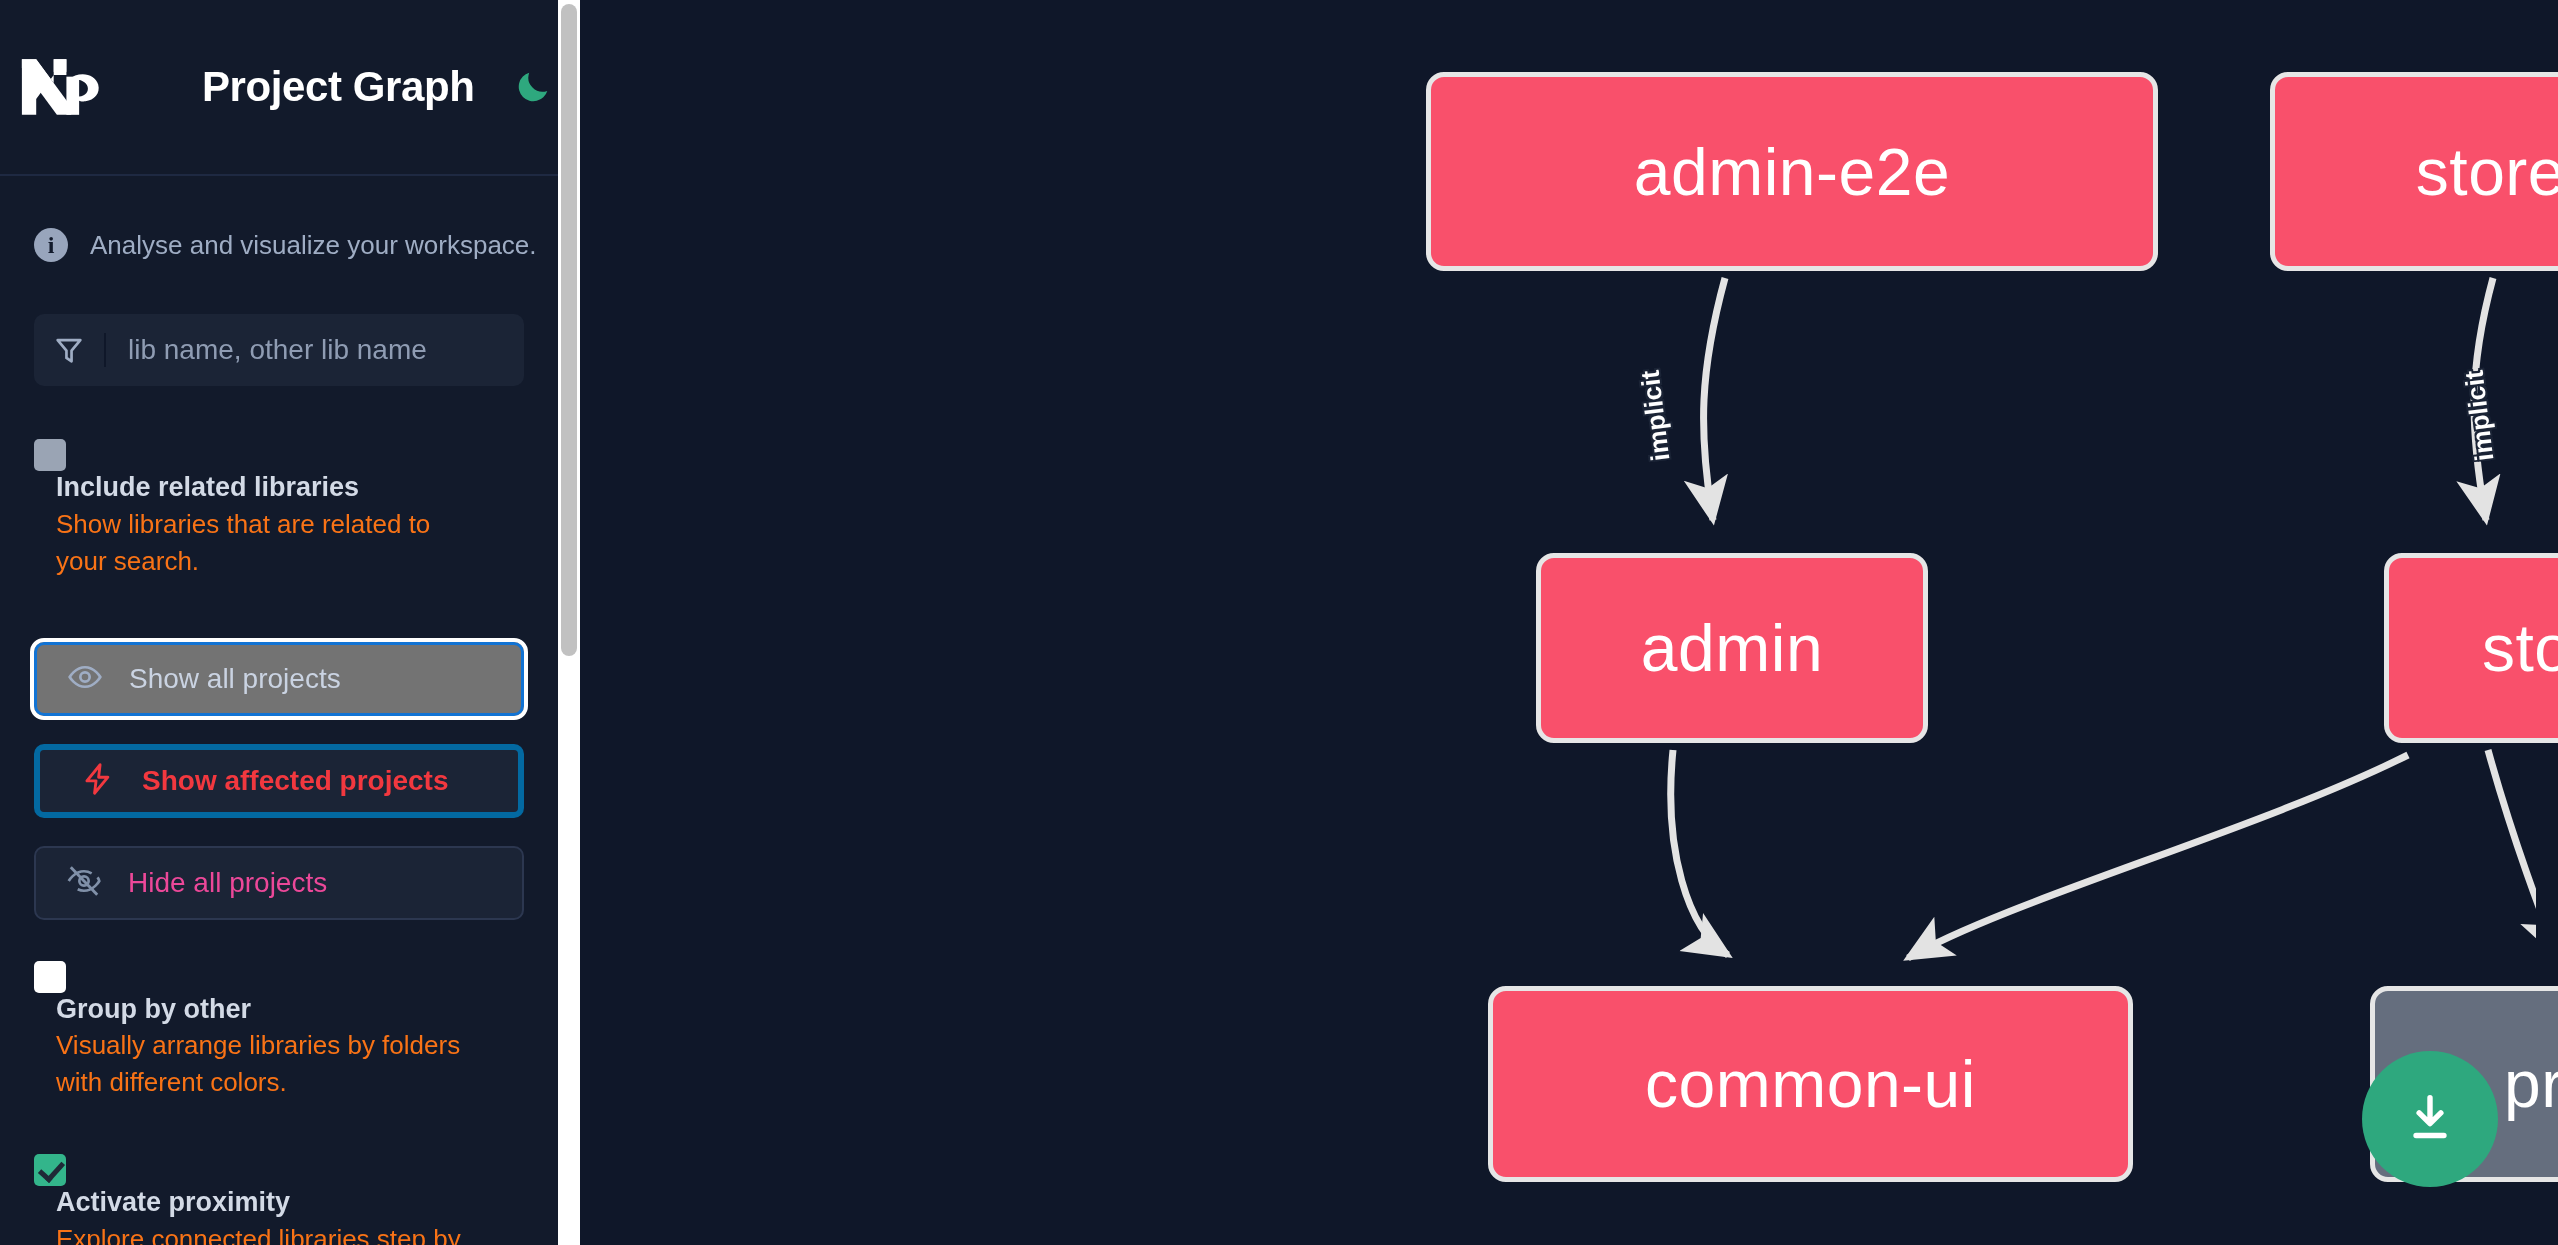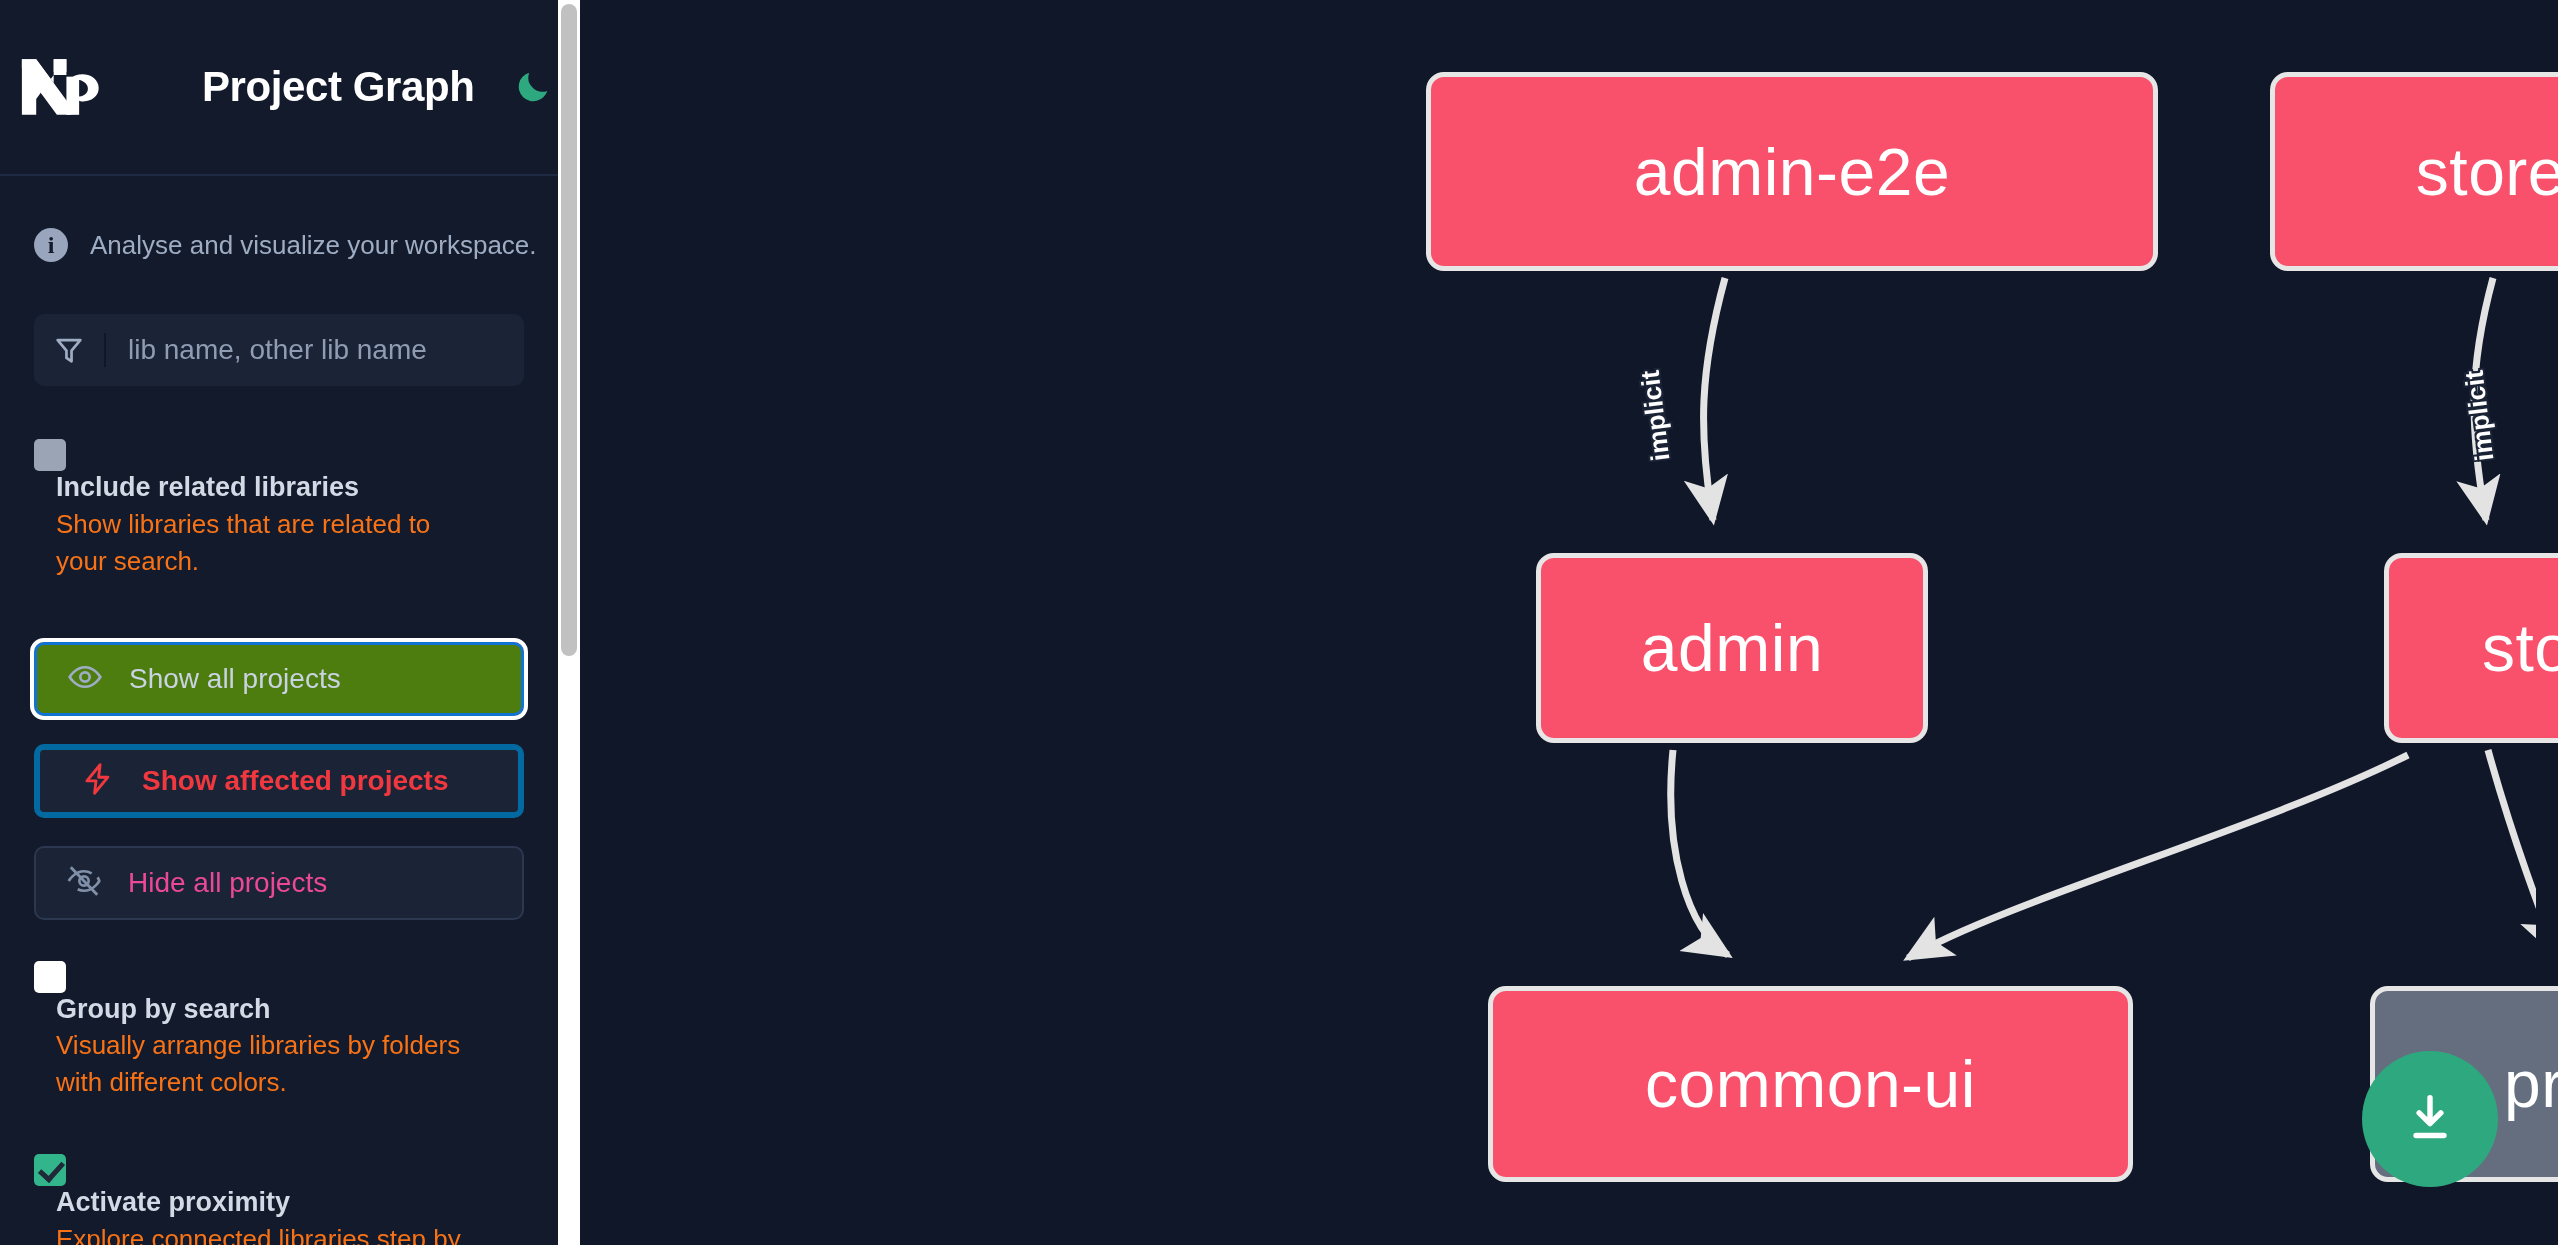--- a/index.html
+++ b/index.html
@@ -138,21 +138,21 @@
   }
   .action-btn .lbl {
     font-size: 28px;
     margin-left: 26px;
     white-space: nowrap;
   }
   #btn-show-all {
     border: 3px solid #1173D4;
     outline: 4px solid #FFFFFF;
     outline-offset: 0px;
-    background: #4d7c0f;
+    background: #737373;
   }
   #btn-show-all .lbl { color: #CAD3E2; }
   #btn-affected { border: 6px solid #0369a1; padding-left: 40px; }
   #btn-affected .lbl { color: #F2383F; font-weight: 700; }
   #btn-hide-all { border: 2px solid #2C3750; }
   #btn-hide-all .lbl { color: #ec4899; }
 
   
   #scroll-track {
     position: absolute;
@@ -297,21 +297,21 @@
               <line x1="3.2" y1="2.8" x2="20.8" y2="21.2" stroke="#8090A8" stroke-width="1.9"></line>
             </svg>
           </span>
           <span class="lbl">Hide all projects</span>
         </div>
       </div>
 
       <div class="check-row" style="margin-top:36px;">
         <span class="check-box white"></span>
         <span class="check-texts">
-          <div class="check-label">Group by search</div>
+          <div class="check-label">Group by other</div>
           <div class="check-desc">Visually arrange libraries by folders with different colors.</div>
         </span>
       </div>
 
       <div class="check-row">
         <span class="check-box green"></span>
         <span class="check-texts">
           <div class="check-label">Activate proximity</div>
           <div class="check-desc">Explore connected libraries step by step.</div>
         </span>

